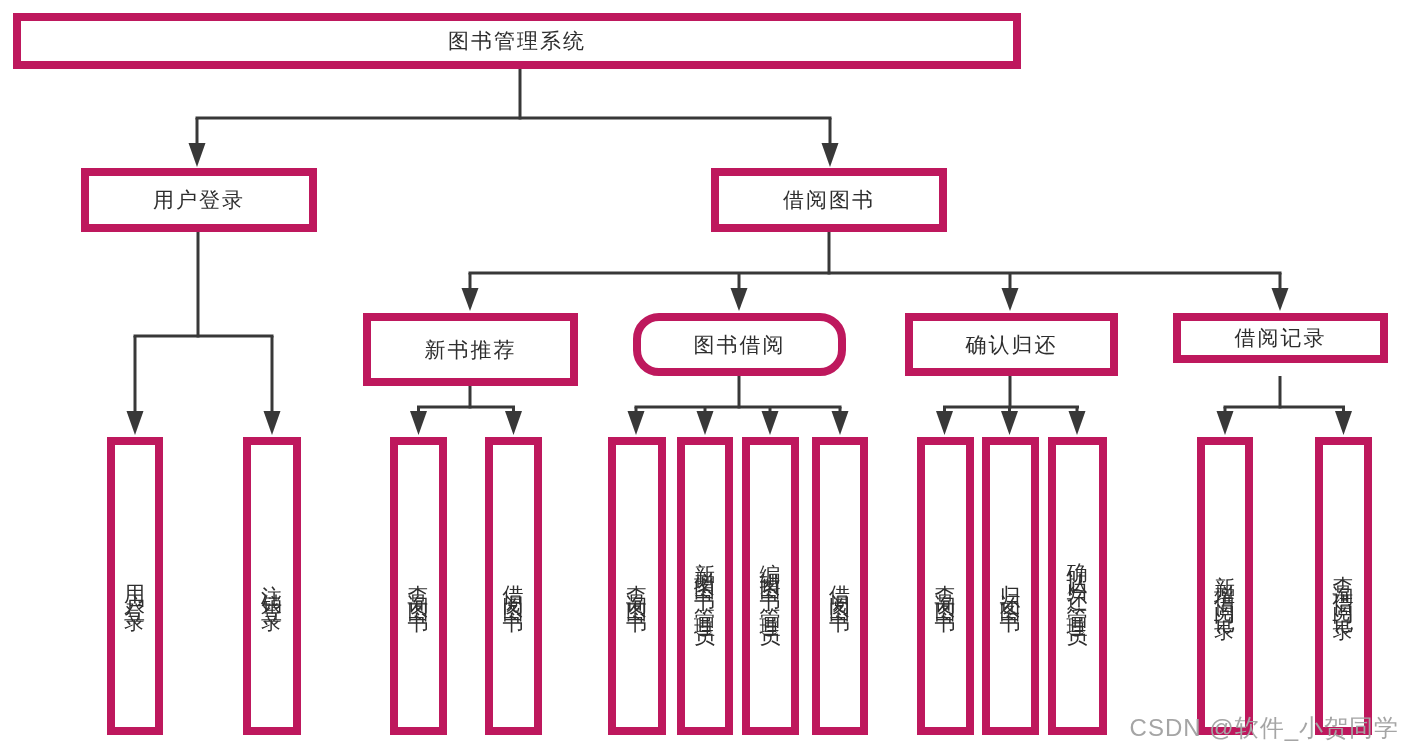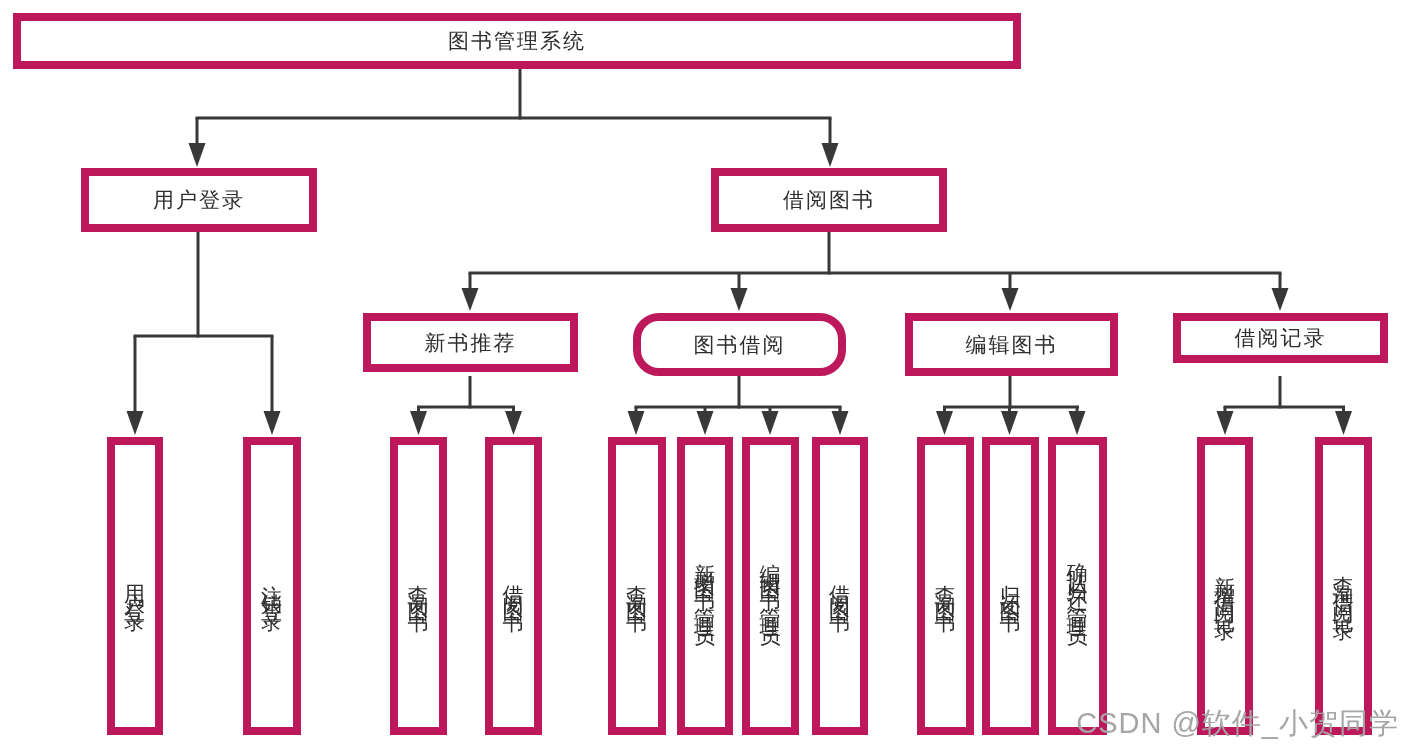--- a/index.html
+++ b/index.html
@@ -34,21 +34,21 @@
     text-orientation: mixed;
     font-size: 21px;
     letter-spacing: 9px;
     line-height: 1;
     white-space: nowrap;
   }
   .watermark {
     position: absolute;
     right: 6px;
     bottom: 3px;
-    font-size: 29px;
+    font-size: 24px;
     color: #a5a5a5;
     letter-spacing: 1px;
     z-index: 5;
     text-align: center;
   }
 </style>
 </head>
 <body>
 
 <div class="page">
@@ -119,28 +119,28 @@
     <span>图书管理系统</span>
   </div>
 
   <div class="box hbox" style="left:81px; top:168px; width:236px; height:64px;">
     <span>用户登录</span>
   </div>
   <div class="box hbox" style="left:711px; top:168px; width:236px; height:64px;">
     <span>借阅图书</span>
   </div>
 
-  <div class="box hbox" style="left:363px; top:313px; width:215px; height:59px;">
+  <div class="box hbox" style="left:363px; top:313px; width:215px; height:73px;">
     <span>新书推荐</span>
   </div>
   <div class="box hbox" style="left:633px; top:313px; width:213px; height:63px;border-radius:26px;">
     <span>图书借阅</span>
   </div>
   <div class="box hbox" style="left:905px; top:313px; width:213px; height:63px;">
-    <span>编辑图书</span>
+    <span>确认归还</span>
   </div>
   <div class="box hbox" style="left:1173px; top:313px; width:215px; height:50px;">
     <span>借阅记录</span>
   </div>
 
   <div class="box vbox" style="left:107px; top:437px; width:56px; height:298px;">
     <span>用户登录</span>
   </div>
   <div class="box vbox" style="left:243px; top:437px; width:58px; height:298px;">
     <span>注销登录</span>

